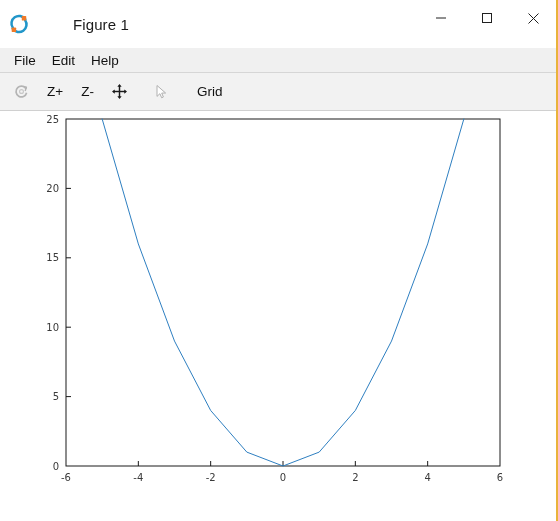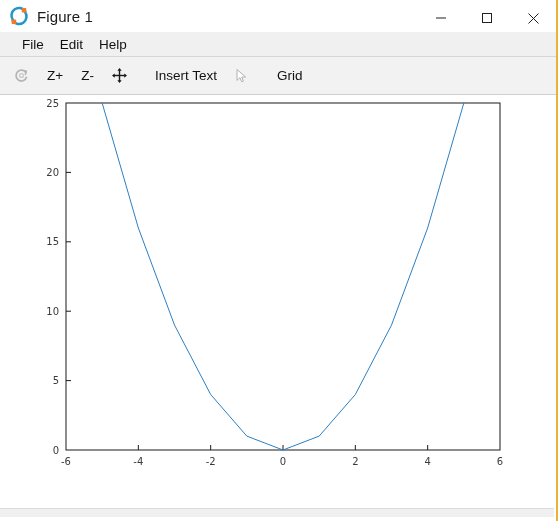--- a/index.html
+++ b/index.html
@@ -18,24 +18,25 @@
     height: 521px;
     box-sizing: border-box;
     background: #ffffff;
     border-right: 2px solid #e9b33a;
     overflow: hidden;
   }
 
   
   #titlebar {
     position: relative;
-    height: 32px;
-    background: #ffffff;
-    display: flex;
-    align-items: center;
+    height: 48px;
+    background: #ffffff;
+    display: flex;
+    align-items: center;
+    gap: 36px;
   }
   #app-icon {
     width: 20px;
     height: 20px;
     margin-left: 9px;
     margin-right: 8px;
     flex: 0 0 auto;
   }
   #title-text {
     font-size: 15px;
@@ -59,21 +60,21 @@
     cursor: default;
   }
 
   
   #menubar {
     height: 25px;
     background: #f0f0f0;
     border-bottom: 1px solid #d6d6d6;
     display: flex;
     align-items: center;
-    padding-left: 14px;
+    padding-left: 6px;
     box-sizing: border-box;
   }
   .menu-item {
     font-size: 13.5px;
     color: #111111;
     padding: 3px 8px;
     cursor: default;
     white-space: nowrap;
   }
 
@@ -192,21 +193,20 @@
         </g>
         <path d="M10 1.2 L12.5 4.4 L7.5 4.4 Z" fill="#1a1a1a"></path>
         <path d="M10 18.8 L12.5 15.6 L7.5 15.6 Z" fill="#1a1a1a"></path>
         <path d="M1.2 10 L4.4 12.5 L4.4 7.5 Z" fill="#1a1a1a"></path>
         <path d="M18.8 10 L15.6 12.5 L15.6 7.5 Z" fill="#1a1a1a"></path>
       </svg>
     </div>
 
     <div class="tb-gap"></div>
 
-    <div class="tb-btn">Insert Text</div>
 
     <div class="tb-btn icononly">
       <svg width="16" height="16" viewBox="0 0 16 16">
         <path d="M3 1.5 L3 12.4 L5.9 9.7 L7.7 13.8 L9.4 13.0 L7.7 9.1 L11.6 9.0 Z" fill="#ffffff" stroke="#b0b0b0" stroke-width="1" stroke-linejoin="round"></path>
       </svg>
     </div>
 
     <div class="tb-gap"></div>
 
     <div class="tb-btn">Grid</div>

